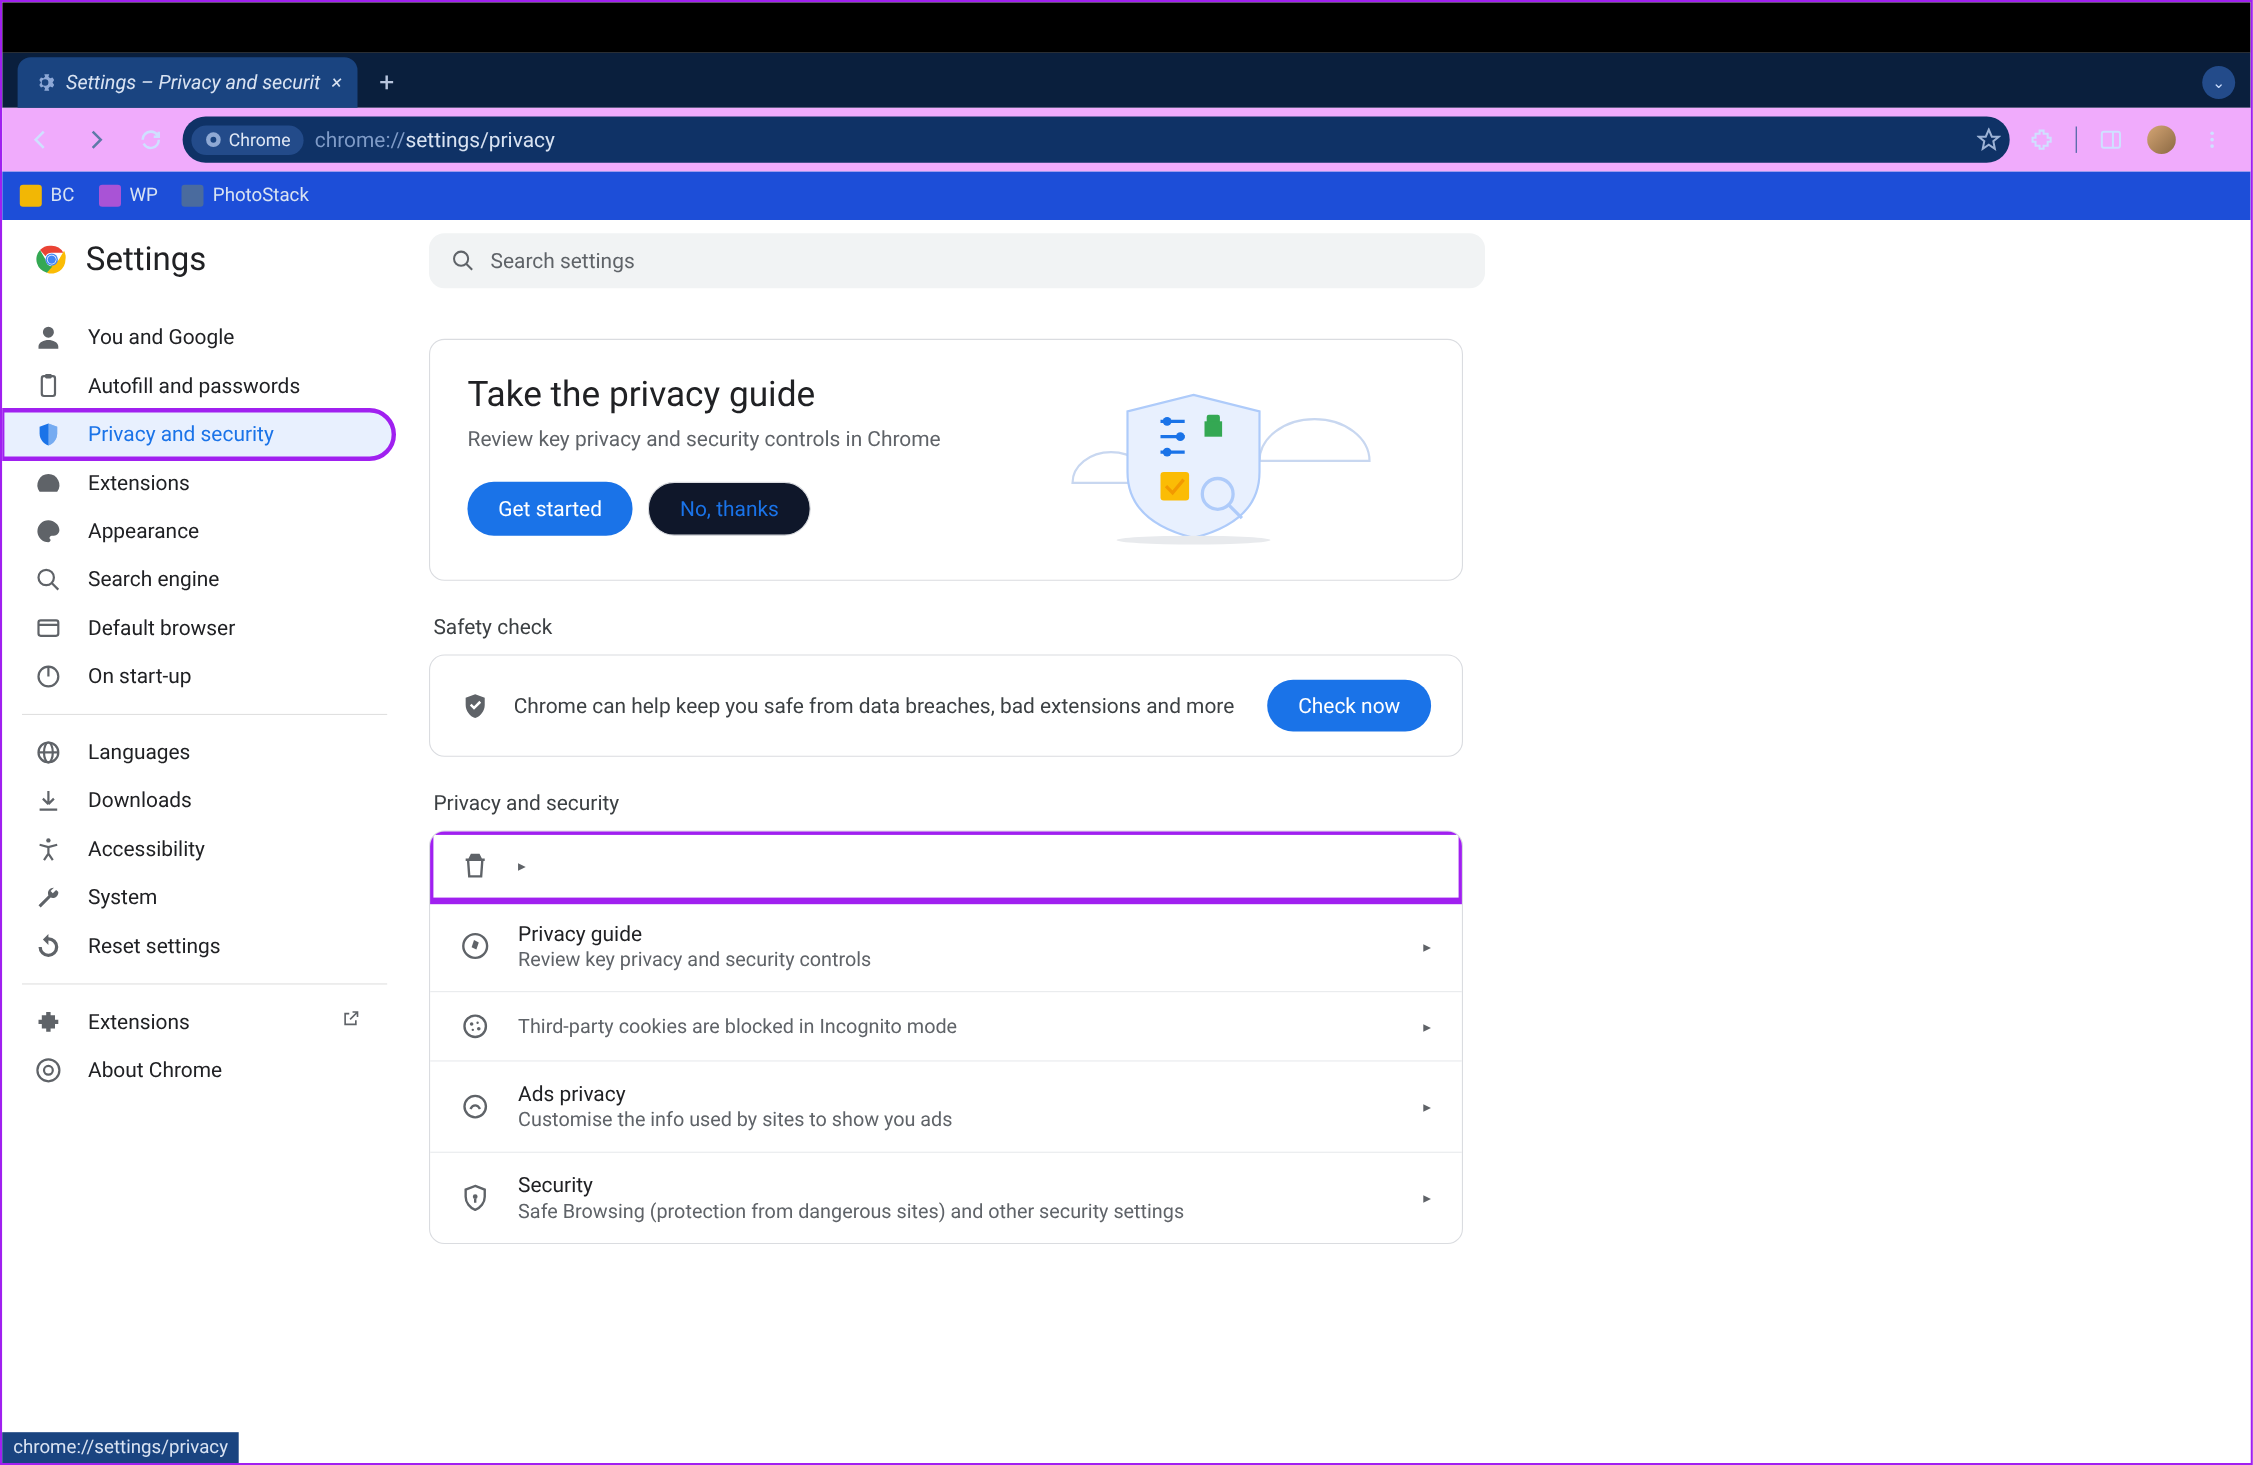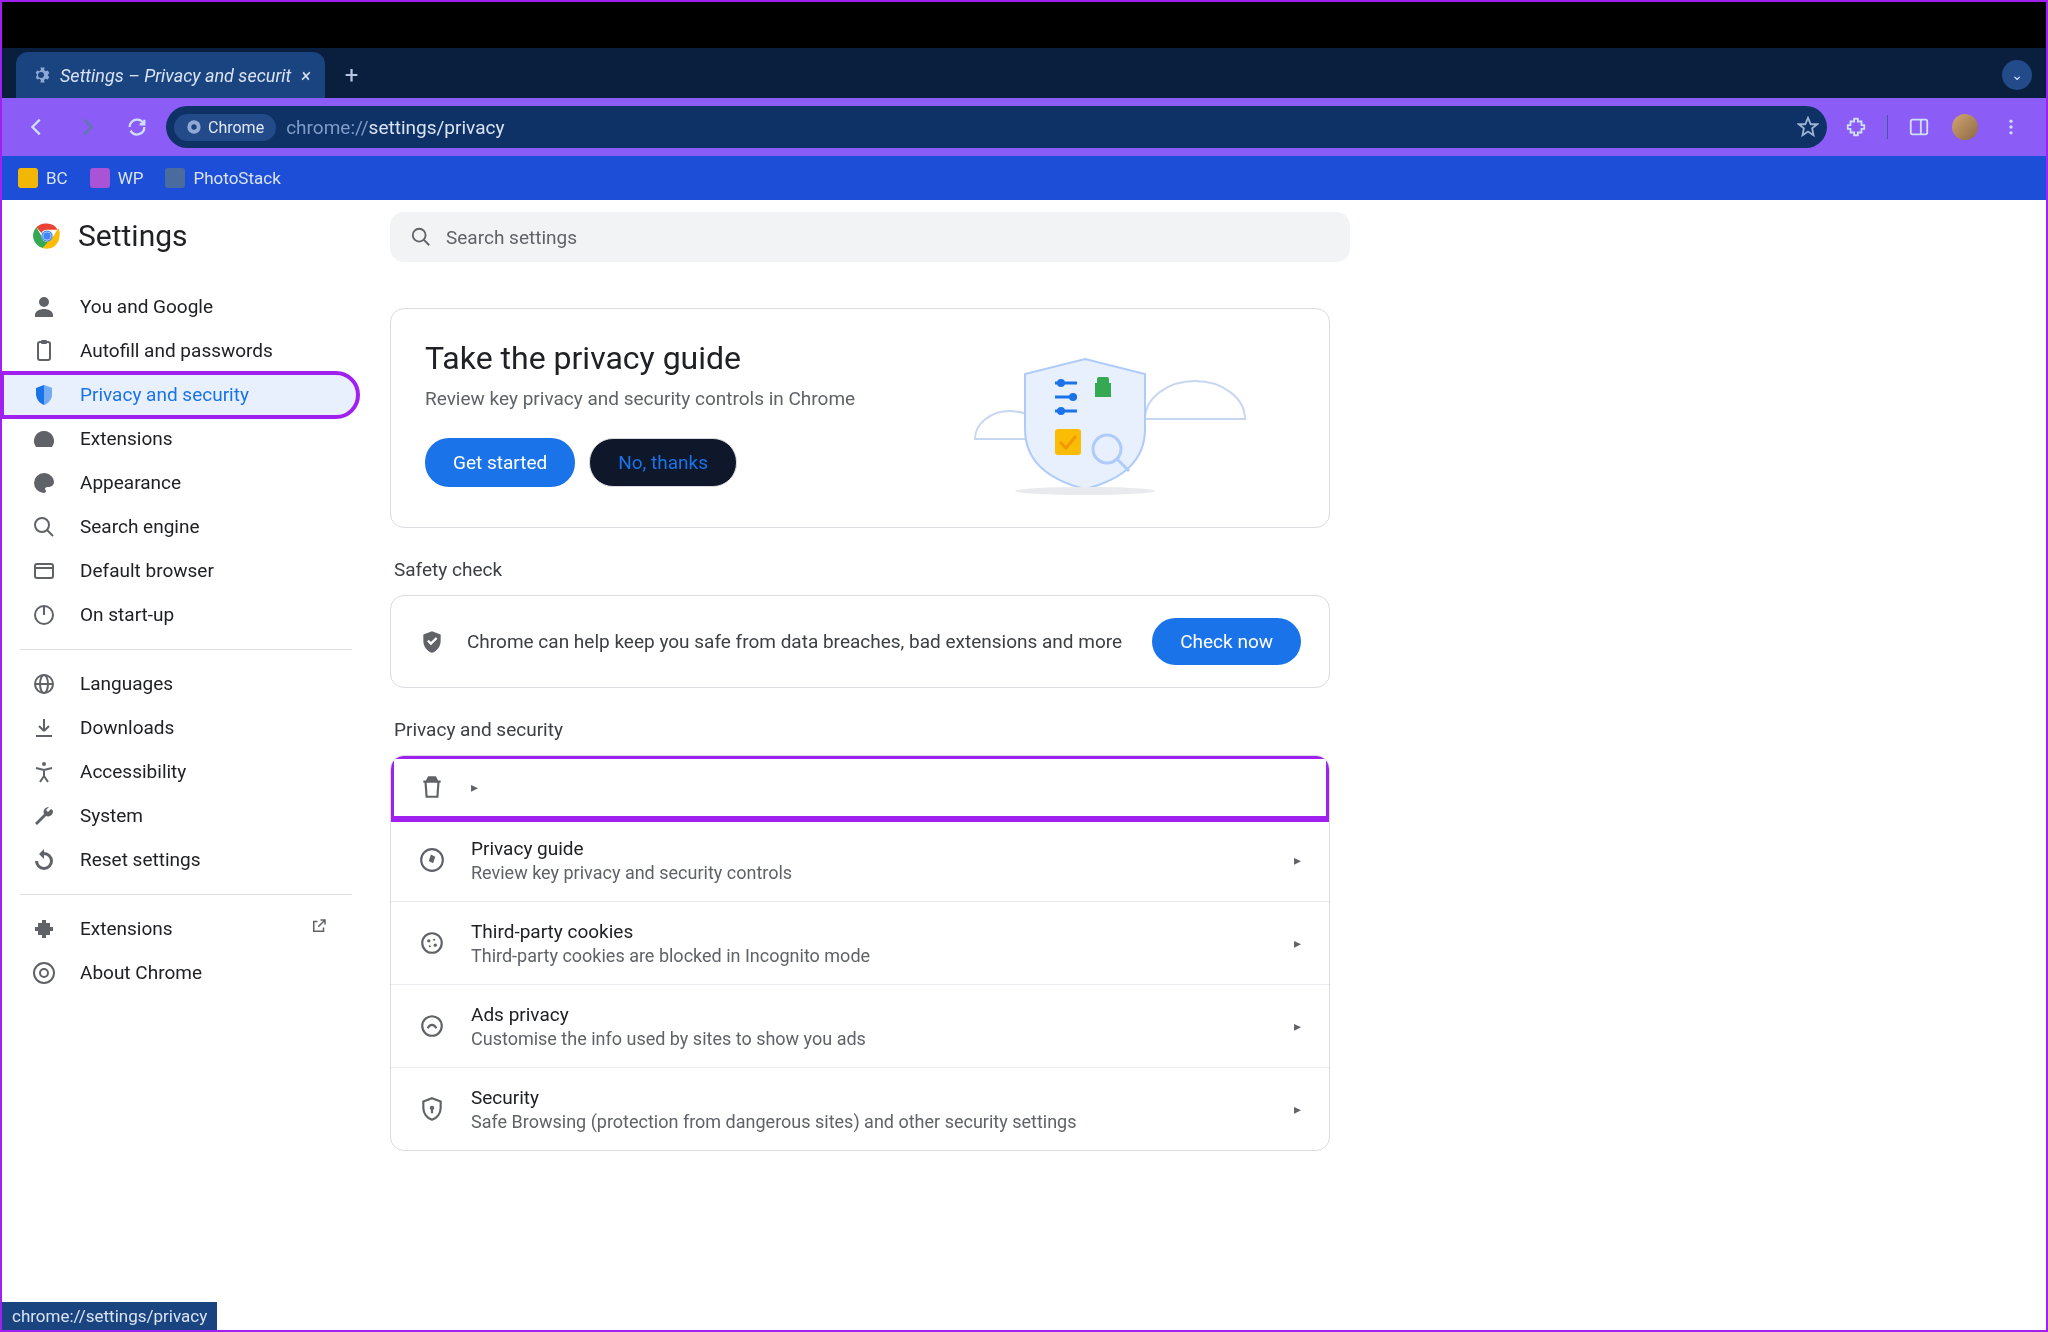--- a/index.html
+++ b/index.html
@@ -4,21 +4,21 @@
 <style>
 * { margin: 0; padding: 0; box-sizing: border-box; font-family: -apple-system, BlinkMacSystemFont, "Segoe UI", Roboto, Arial, sans-serif; }
 body { width: 2048px; height: 1332px; background: #fff; overflow: hidden; border: 2px solid #a020f0; }
 .titlebar { height: 46px; background: #000; }
 .tabbar { height: 50px; background: #0a1f3d; display: flex; align-items: flex-end; padding-left: 14px; }
 .tab { display: flex; align-items: center; height: 46px; background: #1a4480; border-radius: 12px 12px 0 0; padding: 0 14px 0 16px; min-width: 290px; color: #d9e3f2; font-size: 18px; gap: 10px; font-style: italic; }
 .tab-gear { width: 18px; height: 18px; }
 .tab-close { margin-left: auto; color: #d9e3f2; font-size: 18px; }
 .newtab { width: 38px; height: 38px; color: #b8c5de; display: flex; align-items: center; justify-content: center; font-size: 24px; margin-left: 8px; margin-bottom: 4px; }
 .tab-dropdown { margin-left: auto; width: 30px; height: 30px; background: #234b8a; border-radius: 50%; color: #cfe0ff; display: flex; align-items: center; justify-content: center; margin-right: 14px; margin-bottom: 8px; font-size: 14px; }
-.navbar { height: 58px; background: #8b5cf6; display: flex; align-items: center; padding: 0 14px; gap: 8px; }
+.navbar { height: 58px; background: #f0abfc; display: flex; align-items: center; padding: 0 14px; gap: 8px; }
 .nav-btn { width: 42px; height: 42px; display: flex; align-items: center; justify-content: center; color: #cfe0ff; }
 .nav-btn.disabled { color: #5d7aa8; }
 .omnibox { flex: 1; height: 42px; background: #0f3266; border-radius: 21px; display: flex; align-items: center; padding: 0 8px; gap: 10px; }
 .chrome-chip { display: flex; align-items: center; gap: 6px; background: #234b8a; border-radius: 15px; padding: 4px 12px; color: #e0e8f5; font-size: 16px; }
 .omni-text { color: #7f9bc7; font-size: 19px; }
 .omni-text b { color: #d9e3f2; font-weight: 400; }
 .omni-star { margin-left: auto; color: #9db3d6; }
 .nav-right { display: flex; align-items: center; gap: 4px; }
 .nav-right .nav-btn { color: #cfe0ff; }
 .nav-divider { width: 1px; height: 24px; background: #3a5e98; margin: 0 6px; }
@@ -347,21 +347,20 @@
         </div>
         <div class="list-row">
           <svg class="row-icon" viewBox="0 0 24 24" fill="currentColor">
             <circle cx="12" cy="12" r="9" fill="none" stroke="currentColor" stroke-width="2"></circle>
             <circle cx="9" cy="10" r="1.5"></circle>
             <circle cx="14" cy="9" r="1"></circle>
             <circle cx="15" cy="14" r="1.5"></circle>
             <circle cx="10" cy="15" r="1"></circle>
           </svg>
           <div class="row-text">
-            <div class="row-title">Third-party cookies</div>
             <div class="row-sub">Third-party cookies are blocked in Incognito mode</div>
           </div>
           <div class="row-arrow">▸</div>
         </div>
         <div class="list-row">
           <svg class="row-icon" viewBox="0 0 24 24" fill="currentColor">
             <circle cx="12" cy="12" r="9" fill="none" stroke="currentColor" stroke-width="2"></circle>
             <path d="M8 14c2-4 6-4 8 0" fill="none" stroke="currentColor" stroke-width="2"></path>
           </svg>
           <div class="row-text">

